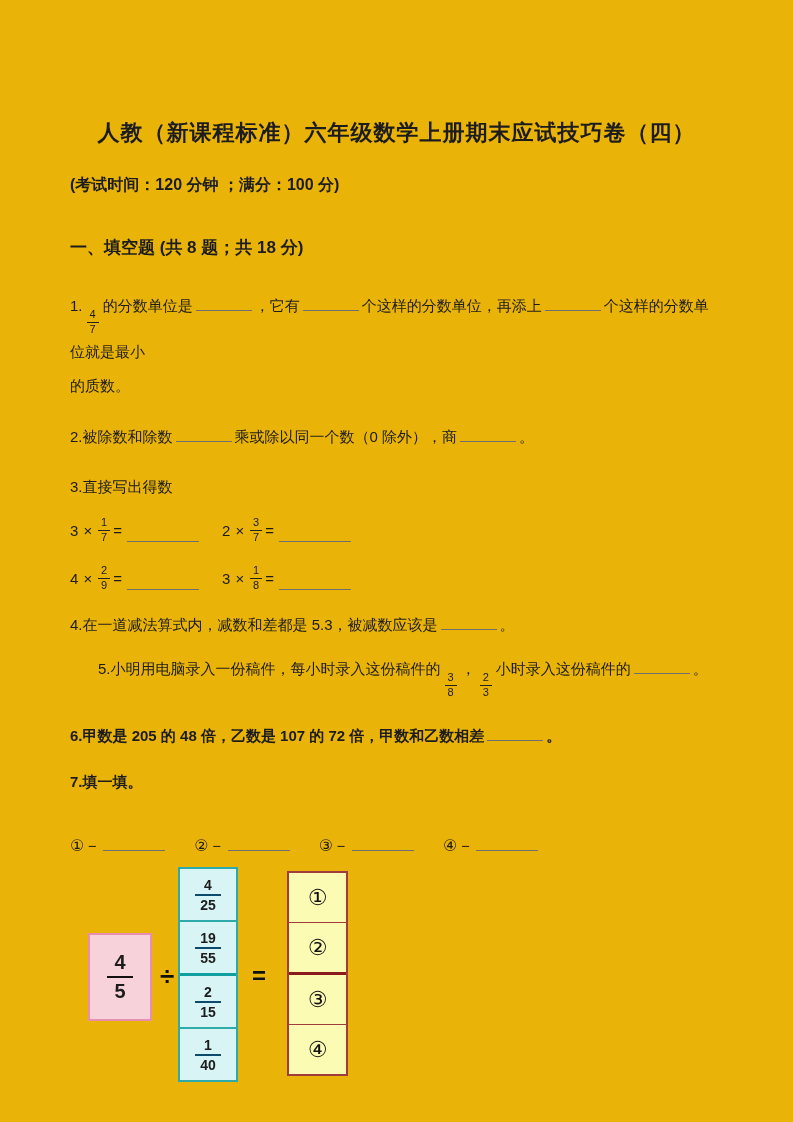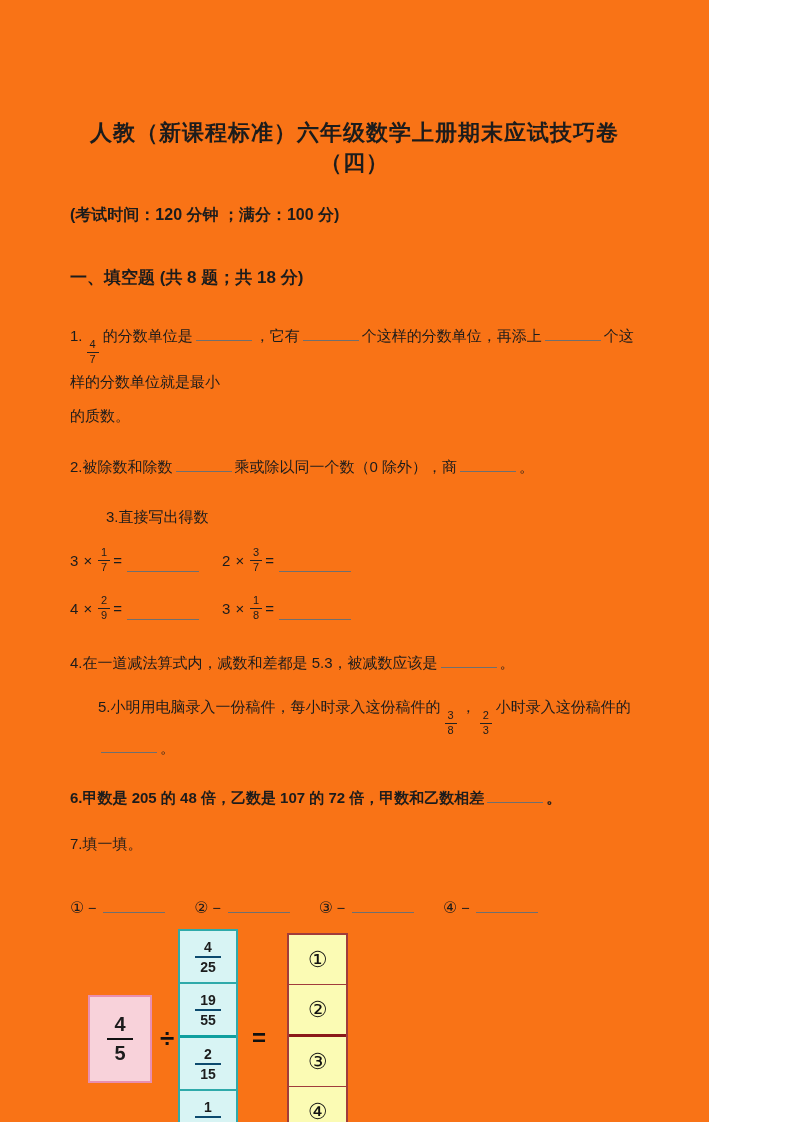--- a/index.html
+++ b/index.html
@@ -1,35 +1,35 @@
 <!DOCTYPE html>
 <html><head>
 <meta charset="utf-8">
 <style>
   html,body { margin:0; padding:0; background:#ffffff; }
   .page {
-    width:709px; height:1122px; box-sizing:border-box;
+    width:793px; height:1122px; box-sizing:border-box;
     padding:118px 70px 0 70px;
-    background:#f97316;
+    background:#eab308;
     font-family:"Liberation Sans","DejaVu Sans",sans-serif;
     color:#1c1c1c; font-size:15px; overflow:hidden; position:relative;
   }
   .title { font-size:22px; font-weight:700; text-align:center; margin:0; letter-spacing:1px; }
   .subtitle { font-size:16px; font-weight:700; margin-top:27px; }
   .section { font-size:17px; font-weight:700; margin-top:40px; }
 
   .q { line-height:24px; }
   .q1 { margin-top:30px; line-height:34px; }
   .q2 { margin-top:22px; }
-  .q3-label { margin-top:26px;margin-left:36px; }
+  .q3-label { margin-top:26px; }
   .calc-row { margin-top:14px; height:34px; display:flex; align-items:center; }
-  .q4 { margin-top:26px; }
+  .q4 { margin-top:18px; }
   .q5 { margin-top:20px;margin-left:28px; }
   .q6 { margin-top:26px;font-weight:bold; }
-  .q7-label { margin-top:22px; }
+  .q7-label { margin-top:22px;font-weight:bold; }
   .q7-blanks { margin-top:42px; display:flex; align-items:center; }
   .q7-blanks .group { margin-right:26px; font-size:16px; }
 
   .blank {
     display:inline-block; width:56px; height:14px;
     border-bottom:1px solid #6f6f6f; margin:0 3px; vertical-align:baseline;
   }
   .blank.w70 { width:72px; }
   .blank.w62 { width:62px; }
 

